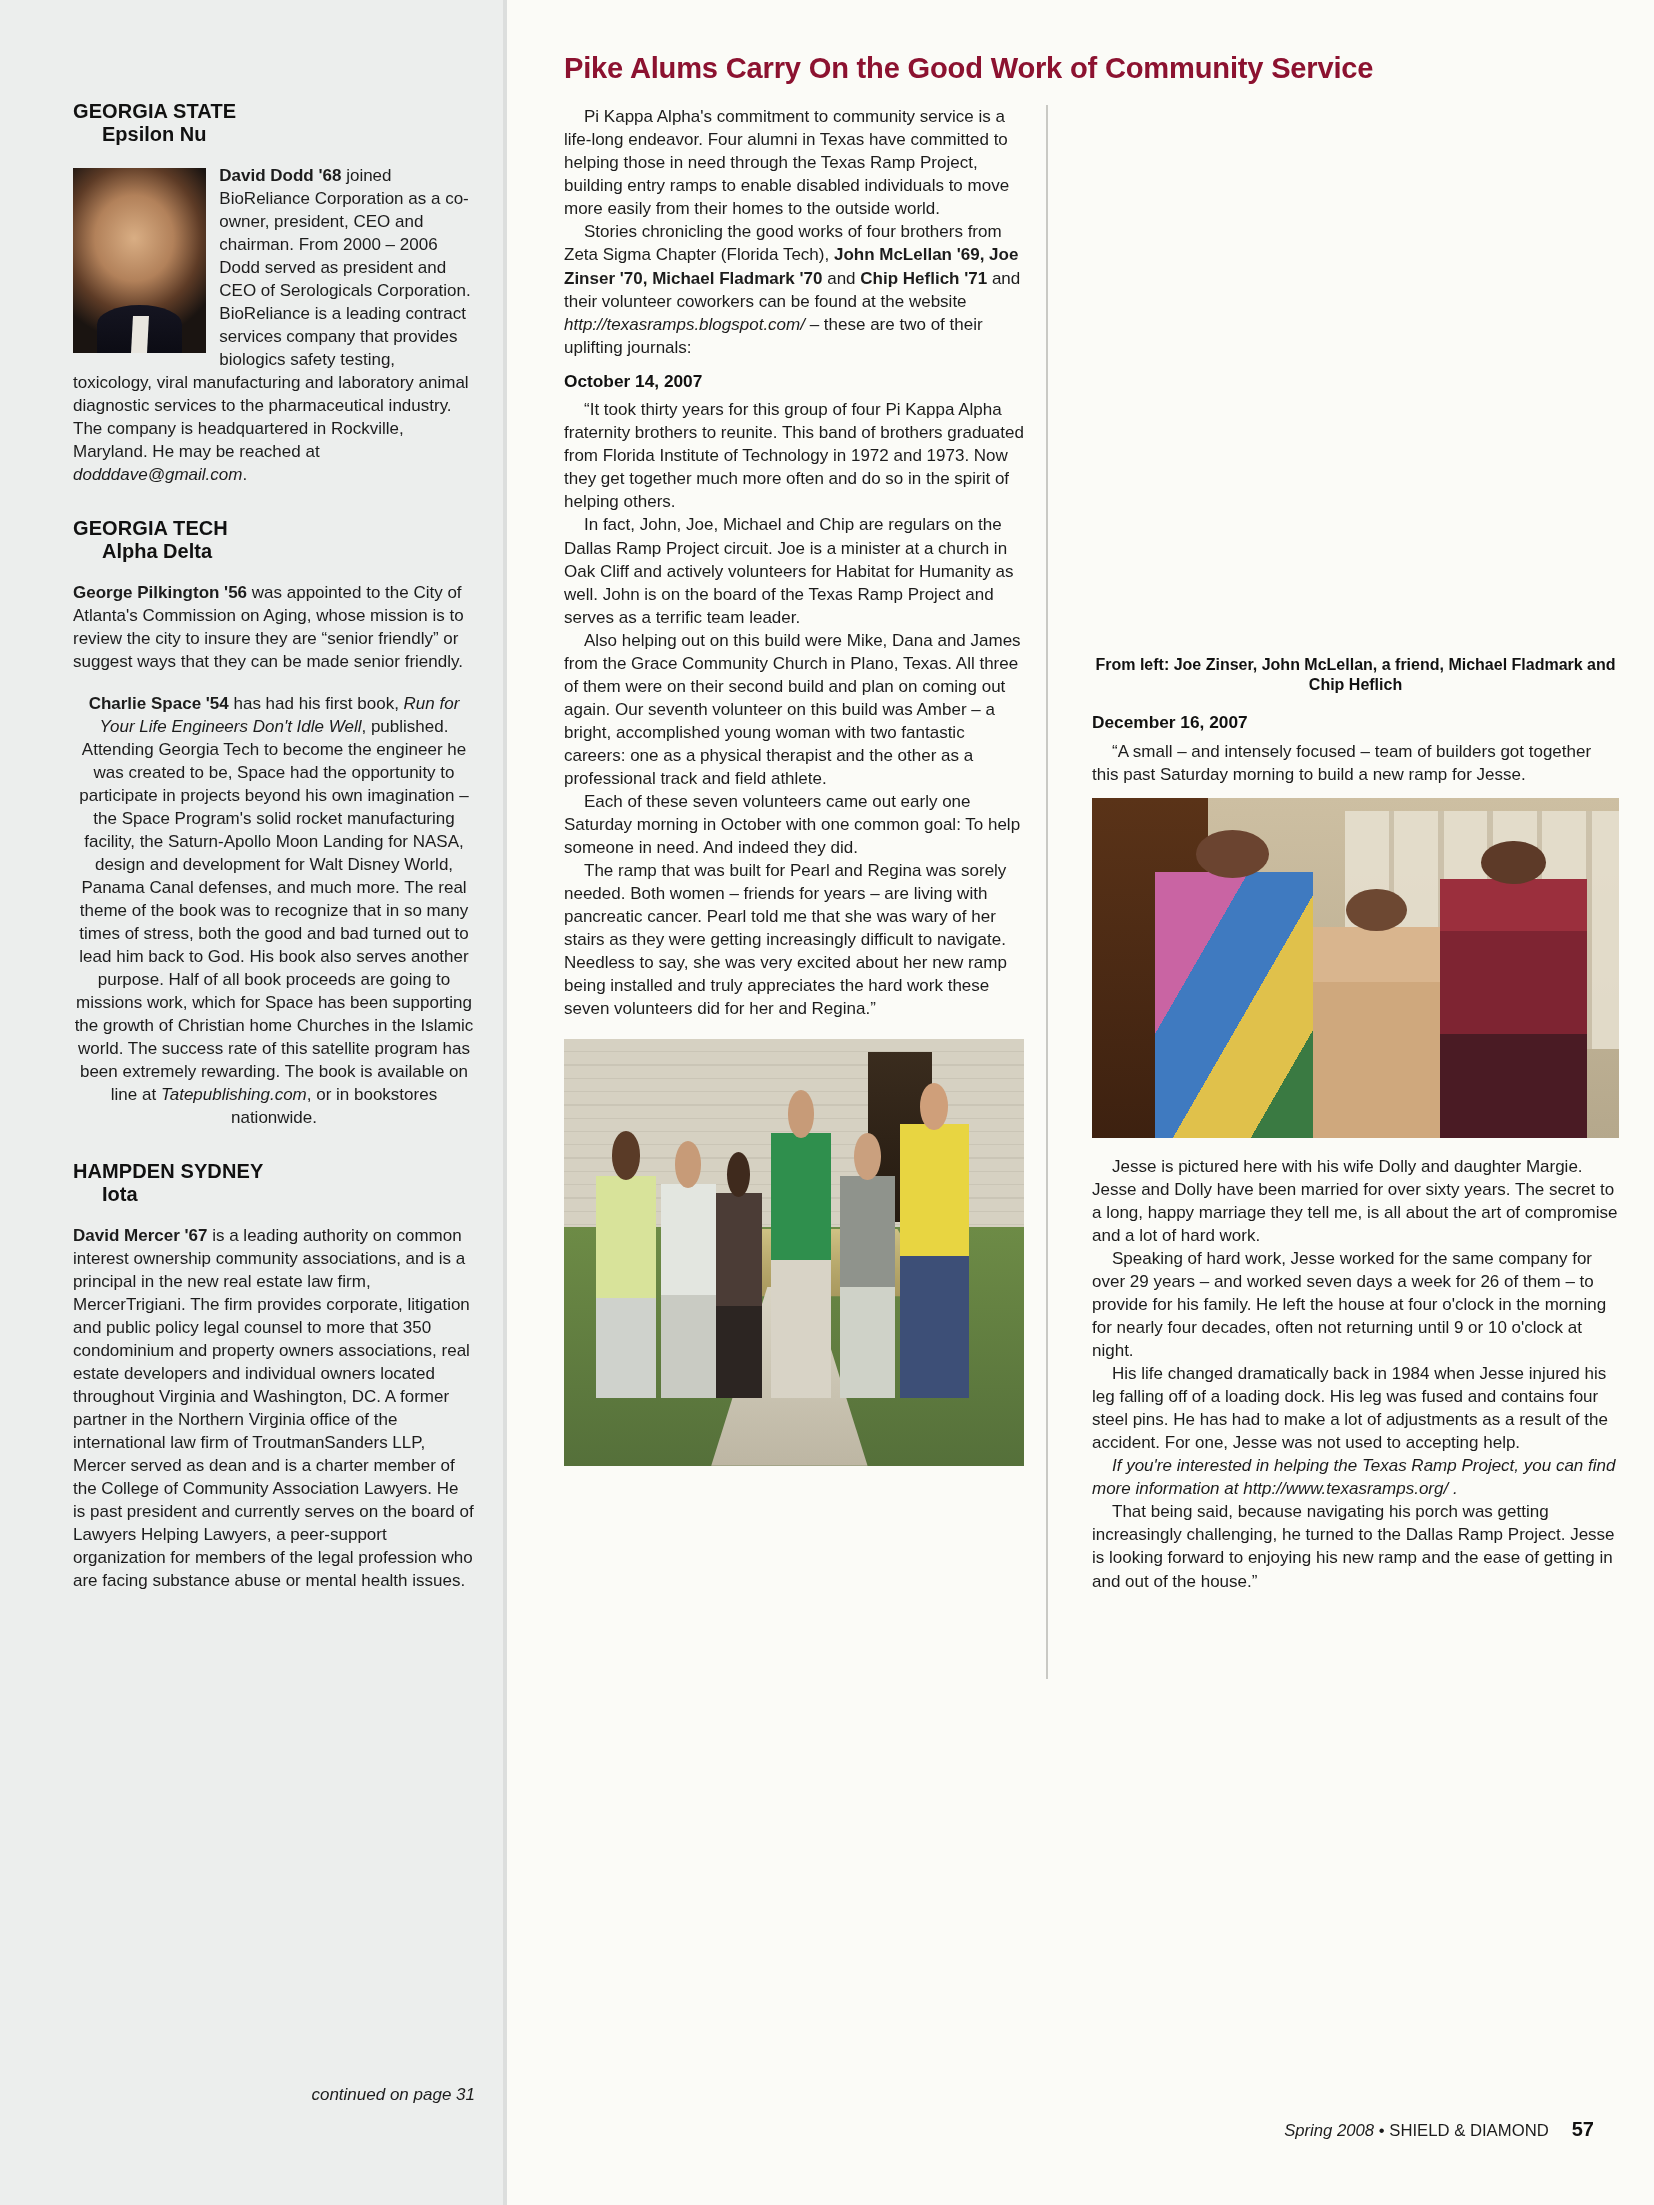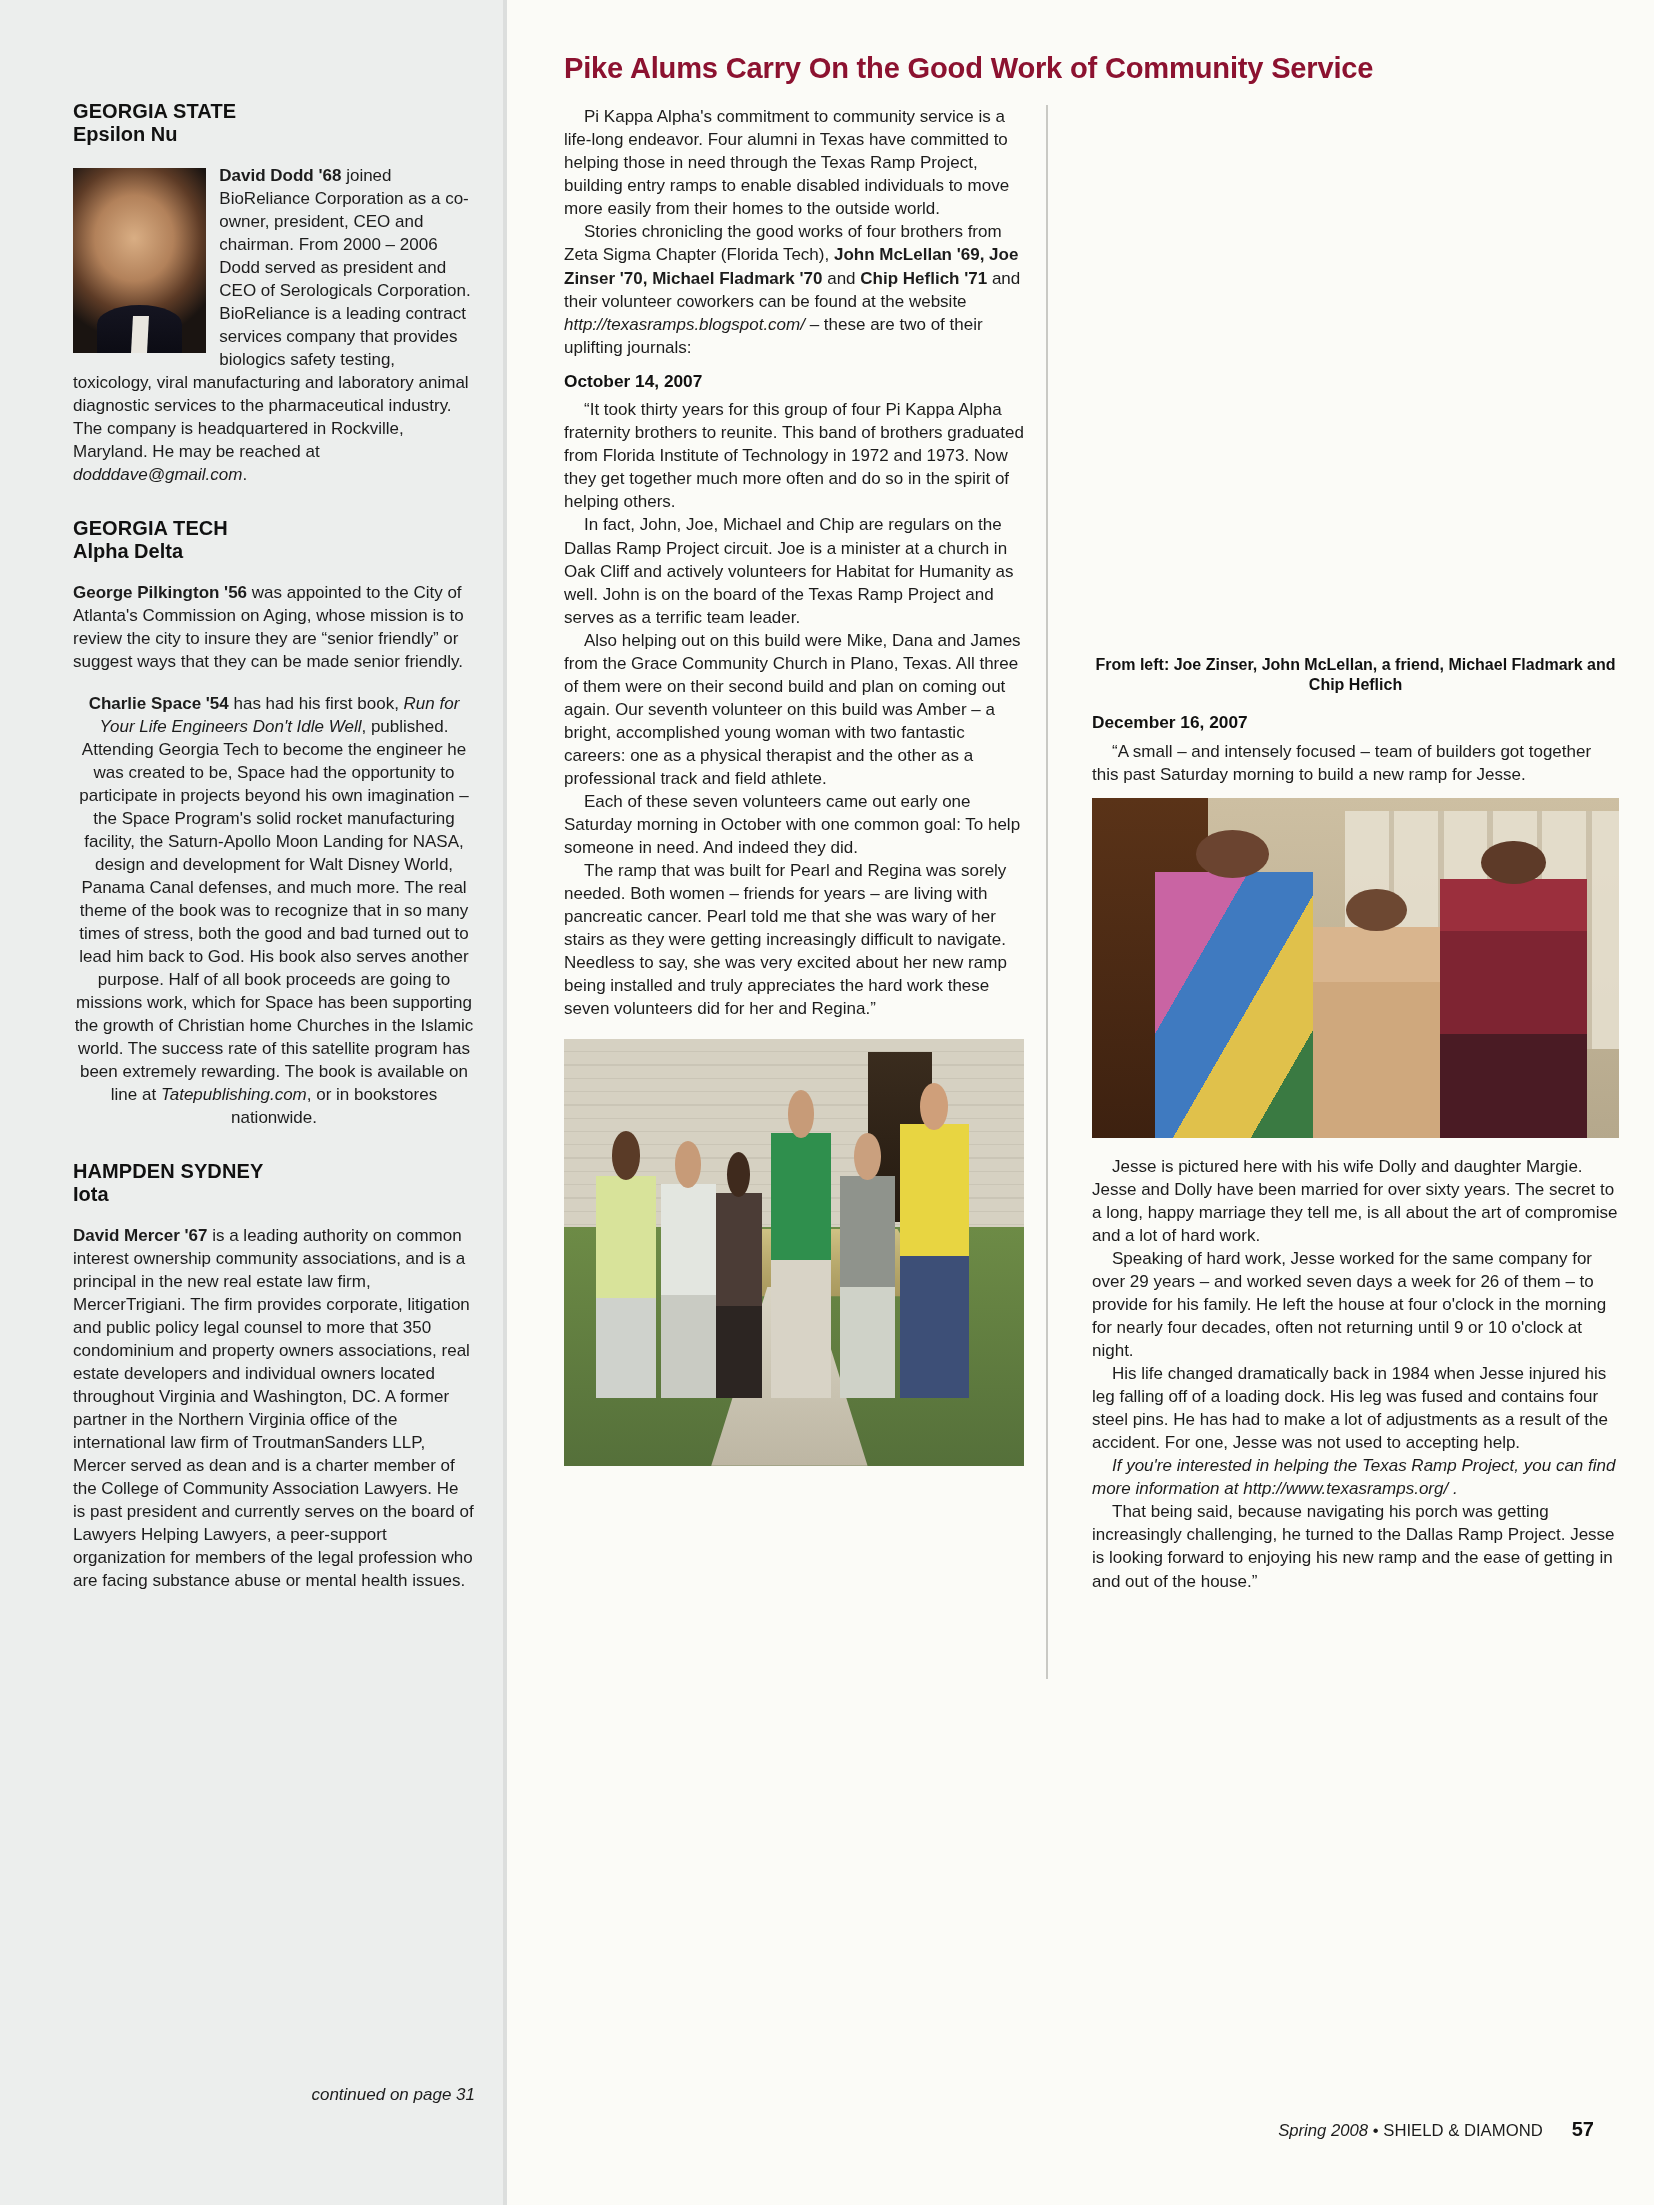--- a/index.html
+++ b/index.html
@@ -41,20 +41,21 @@
     letter-spacing: 0.1px;
     color: #111;
     line-height: 1.16;
   }
   .chapter-greek {
     font-size: 20px;
     font-weight: bold;
     color: #111;
     line-height: 1.16;
     margin-bottom: 17.3px;
+    margin-left: 29px;
   }
   .chapter-block { margin-top: 31px; padding-left: 36px; }
   .chapter-block.first { margin-top: 0; }
 
   .portrait {
     float: left;
     width: 133px;
     height: 185px;
     margin: 4px 13.3px 4px 0;
     border: 0;
@@ -251,21 +252,21 @@
   .pr-f { left:73%; width:15%; height:64%; background: linear-gradient(#e8d541 0 48%, #3d4f77 48% 100%); }
   .pr-f::before { content:""; position:absolute; left:30%; top:-15%; width:40%; height:17%; border-radius:50%; background:#cf9f7a; }
 
   
   .footer {
     position: absolute;
     right: 60px;
     bottom: 64px;
     display: flex;
     align-items: baseline;
-    gap: 29px;
+    gap: 23px;
   }
   .footer-text {
     font-size: 16.7px;
     color: #1c1c1c;
   }
   .footer-text .issue { font-style: italic; }
   .footer-page {
     font-size: 20px;
     font-weight: bold;
     color: #111;

